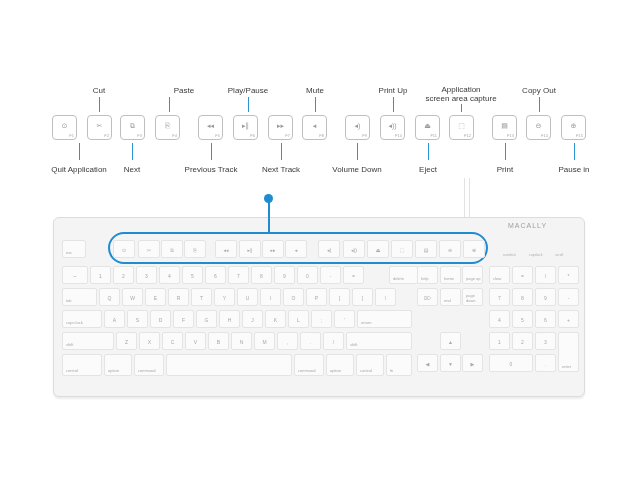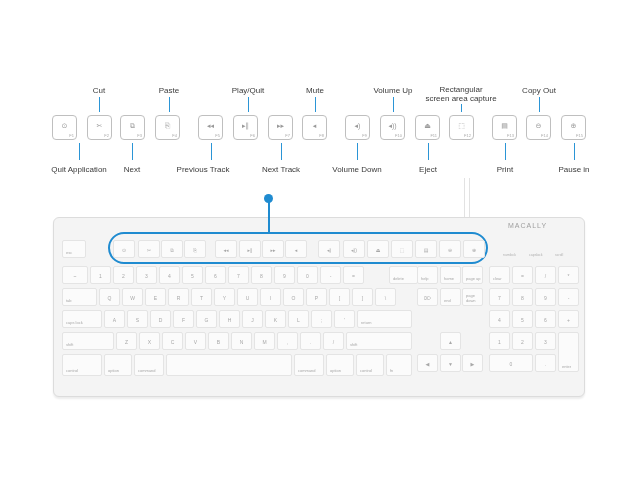--- a/index.html
+++ b/index.html
@@ -89,51 +89,51 @@
     <div class="fn">F14</div>
   </div>
 <div class="fkey" style="left: 561px; top: 115px;">
     <div class="ic">⊕</div>
     <div class="fn">F15</div>
   </div>
 <div class="label" style="left: 99px; top: 86px;">
     <div>Cut</div>
   </div>
 <div class="tick" style="left: 99px; top: 97px; height: 15px;"></div>
-<div class="label" style="left: 169px; top: 86px;">
+<div class="label" style="left: 184px; top: 86px;">
     <div>Paste</div>
   </div>
 <div class="tick" style="left: 169px; top: 97px; height: 15px;"></div>
 <div class="label" style="left: 248px; top: 86px;">
-    <div>Play/Quit</div>
+    <div>Play/Pause</div>
   </div>
 <div class="tick" style="left: 248px; top: 97px; height: 15px;"></div>
 <div class="label" style="left: 315px; top: 86px;">
     <div>Mute</div>
   </div>
 <div class="tick" style="left: 315px; top: 97px; height: 15px;"></div>
 <div class="label" style="left: 393px; top: 86px;">
-    <div>Volume Up</div>
+    <div>Print Up</div>
   </div>
 <div class="tick" style="left: 393px; top: 97px; height: 15px;"></div>
 <div class="label" style="left: 461px; top: 85px;">
-    <div>Rectangular</div>
+    <div>Application</div>
     <div>screen area capture</div>
   </div>
 <div class="tick" style="left: 461px; top: 104px; height: 8px;"></div>
 <div class="label" style="left: 539px; top: 86px;">
     <div>Copy Out</div>
   </div>
 <div class="tick" style="left: 539px; top: 97px; height: 15px;"></div>
 <div class="tick" style="left: 79px; top: 143px; height: 17px;"></div>
 <div class="label" style="left: 79px; top: 165px;">Quit Application</div>
 <div class="tick" style="left: 132px; top: 143px; height: 17px;"></div>
 <div class="label" style="left: 132px; top: 165px;">Next</div>
 <div class="tick" style="left: 211px; top: 143px; height: 17px;"></div>
-<div class="label" style="left: 203px; top: 165px;">Previous Track</div>
+<div class="label" style="left: 211px; top: 165px;">Previous Track</div>
 <div class="tick" style="left: 281px; top: 143px; height: 17px;"></div>
 <div class="label" style="left: 281px; top: 165px;">Next Track</div>
 <div class="tick" style="left: 357px; top: 143px; height: 17px;"></div>
 <div class="label" style="left: 357px; top: 165px;">Volume Down</div>
 <div class="tick" style="left: 428px; top: 143px; height: 17px;"></div>
 <div class="label" style="left: 428px; top: 165px;">Eject</div>
 <div class="tick" style="left: 505px; top: 143px; height: 17px;"></div>
 <div class="label" style="left: 505px; top: 165px;">Print</div>
 <div class="tick" style="left: 574px; top: 143px; height: 17px;"></div>
 <div class="label" style="left: 574px; top: 165px;">Pause in</div>

